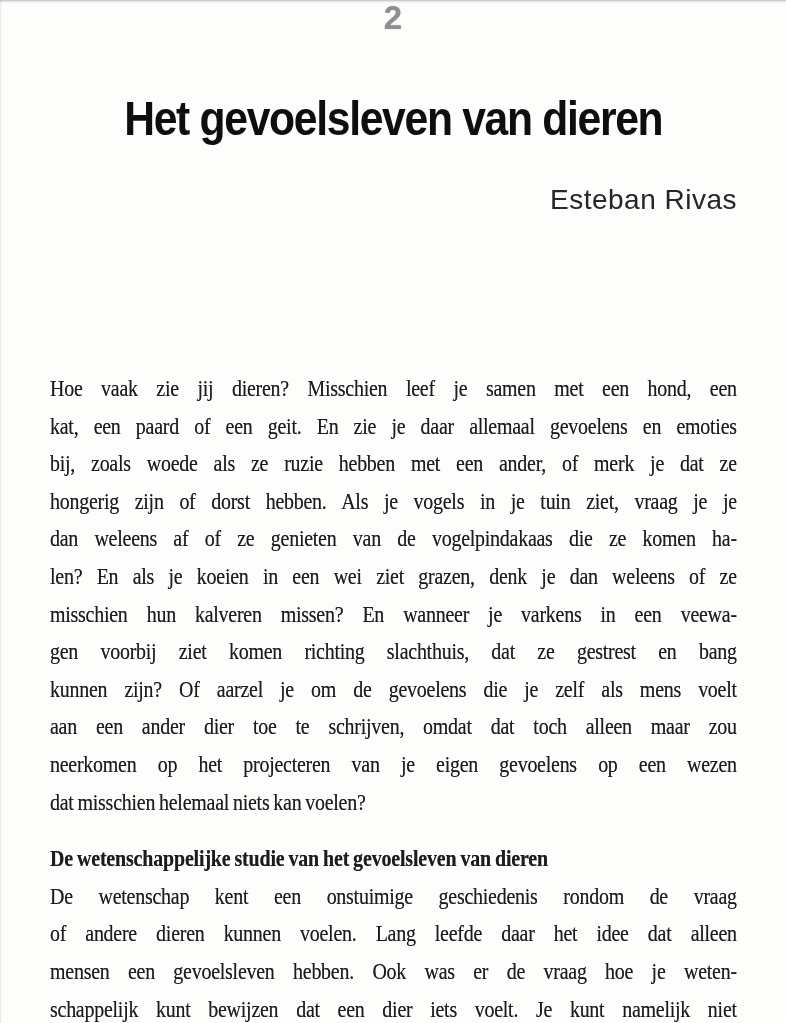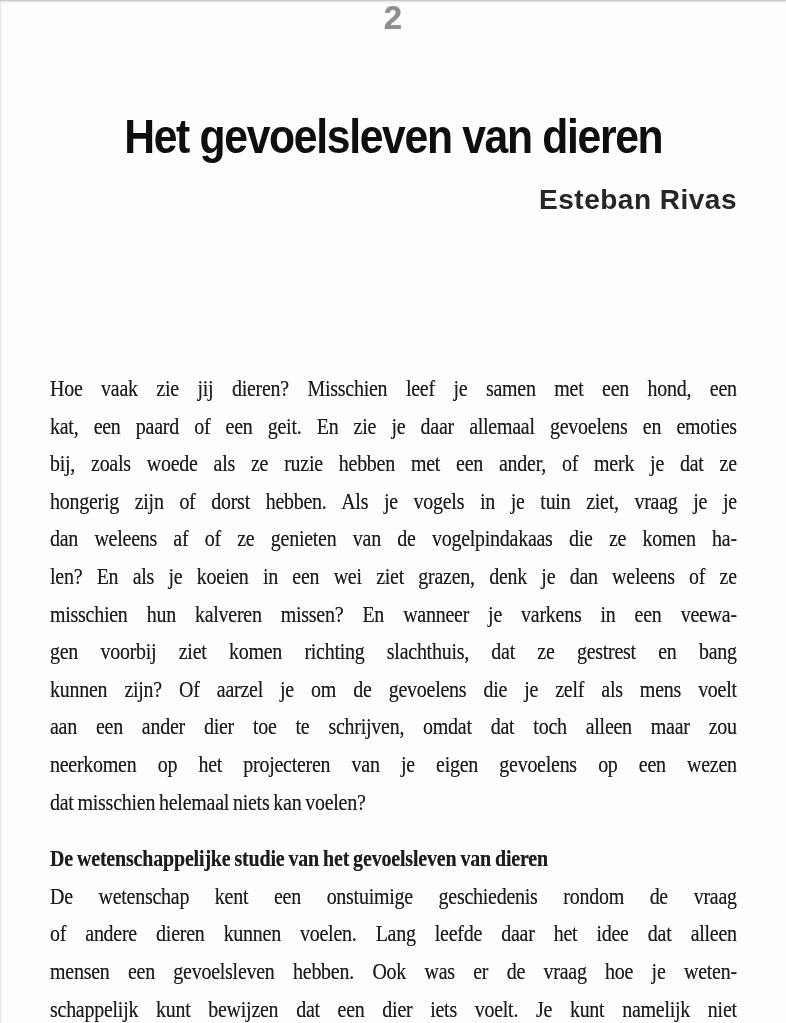--- a/index.html
+++ b/index.html
@@ -27,40 +27,39 @@
     text-align: center;
     font-family: "Liberation Sans", sans-serif;
     font-weight: 800;
     font-size: 33px; line-height: 34px;
     color: #8f8f8f;
     text-shadow: 0 0 1px rgba(120,120,120,0.5);
   }
   #title-row {
     position: absolute; top: 93px; left: 50px; width: 687px;
     text-align: center;
-    margin-top: 18px;
   }
   #chapter-title {
     display: inline-block;
     font-family: "Liberation Sans", sans-serif;
     font-weight: 800;
     font-size: 49px; line-height: 50px;
     letter-spacing: -1.5px;
     transform: scaleX(0.87);
     transform-origin: 50% 50%;
     color: #0e0e0e;
     white-space: nowrap;
   }
   #author-row {
     position: absolute; top: 184px; left: 50px; width: 687px;
     text-align: right;
   }
   #author-name {
     font-family: "Liberation Sans", sans-serif;
-    font-weight: 700;
+    font-weight: 400;
     font-size: 28px; line-height: 32px;
     letter-spacing: 0.5px;
     color: #262626;
   }
   #body-text {
     position: absolute; top: 370px; left: 50px; width: 687px;
   }
   .line {
     width: 808px;                 
     height: 37.6px;

